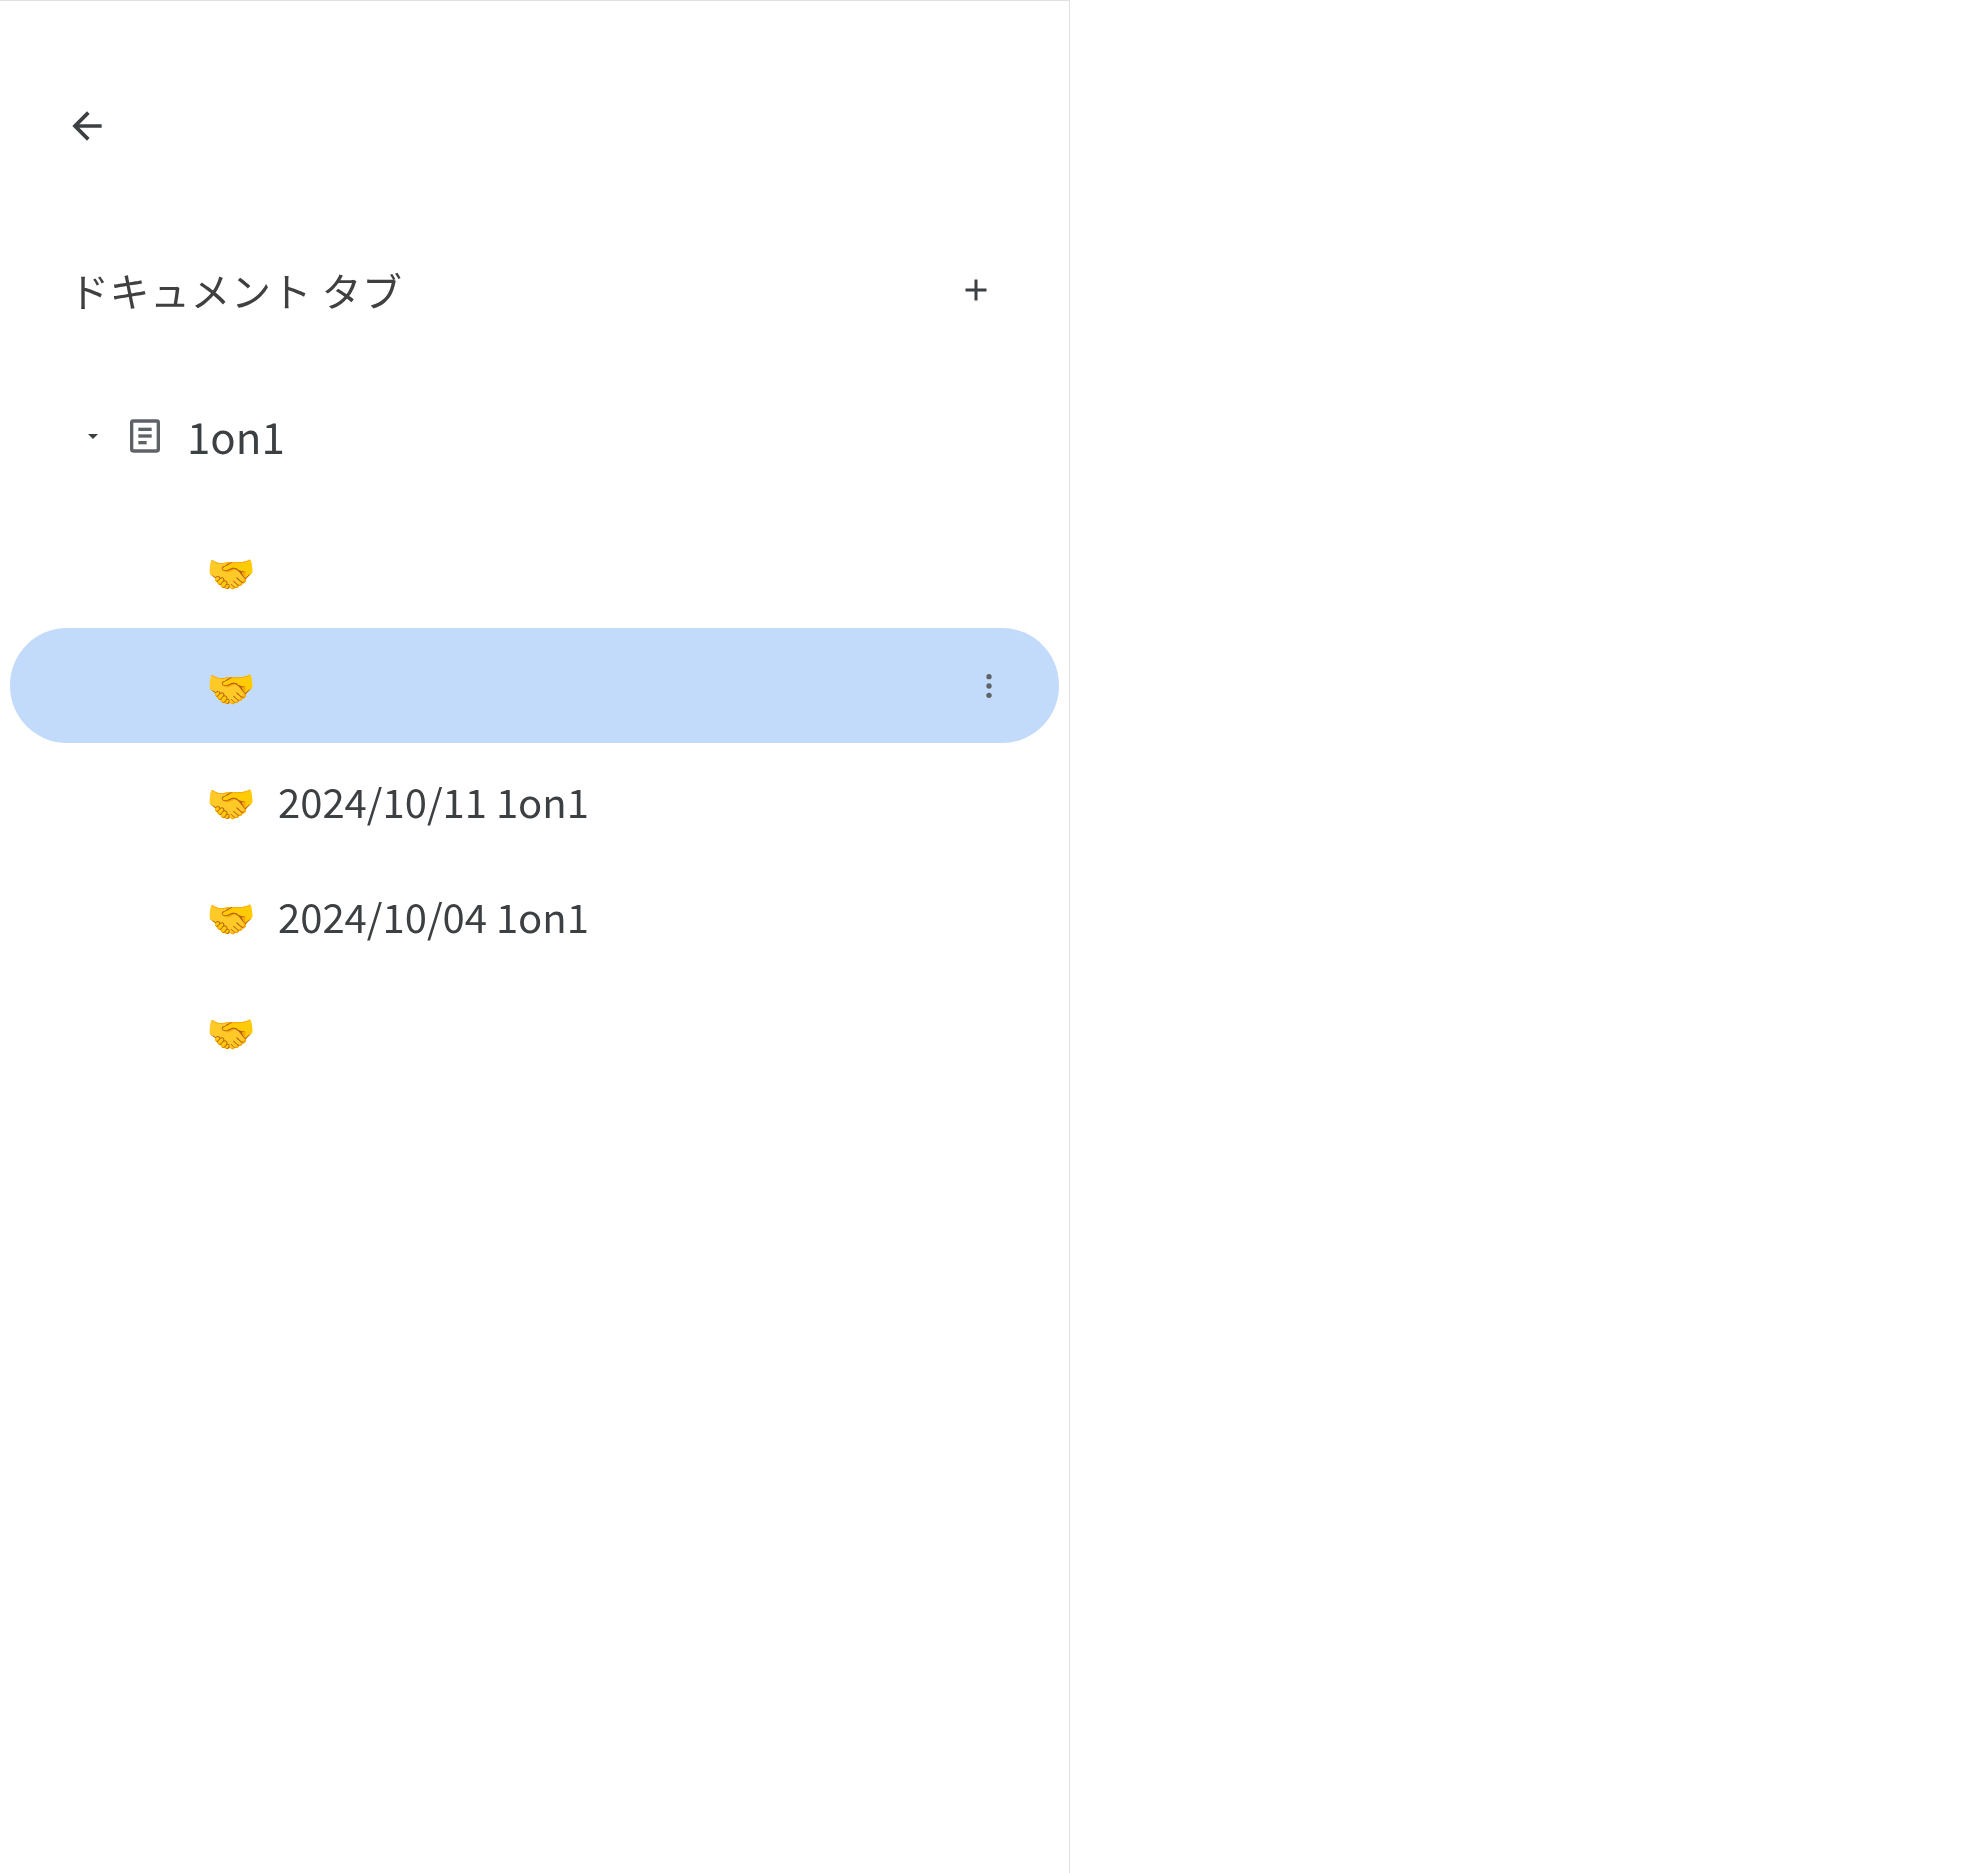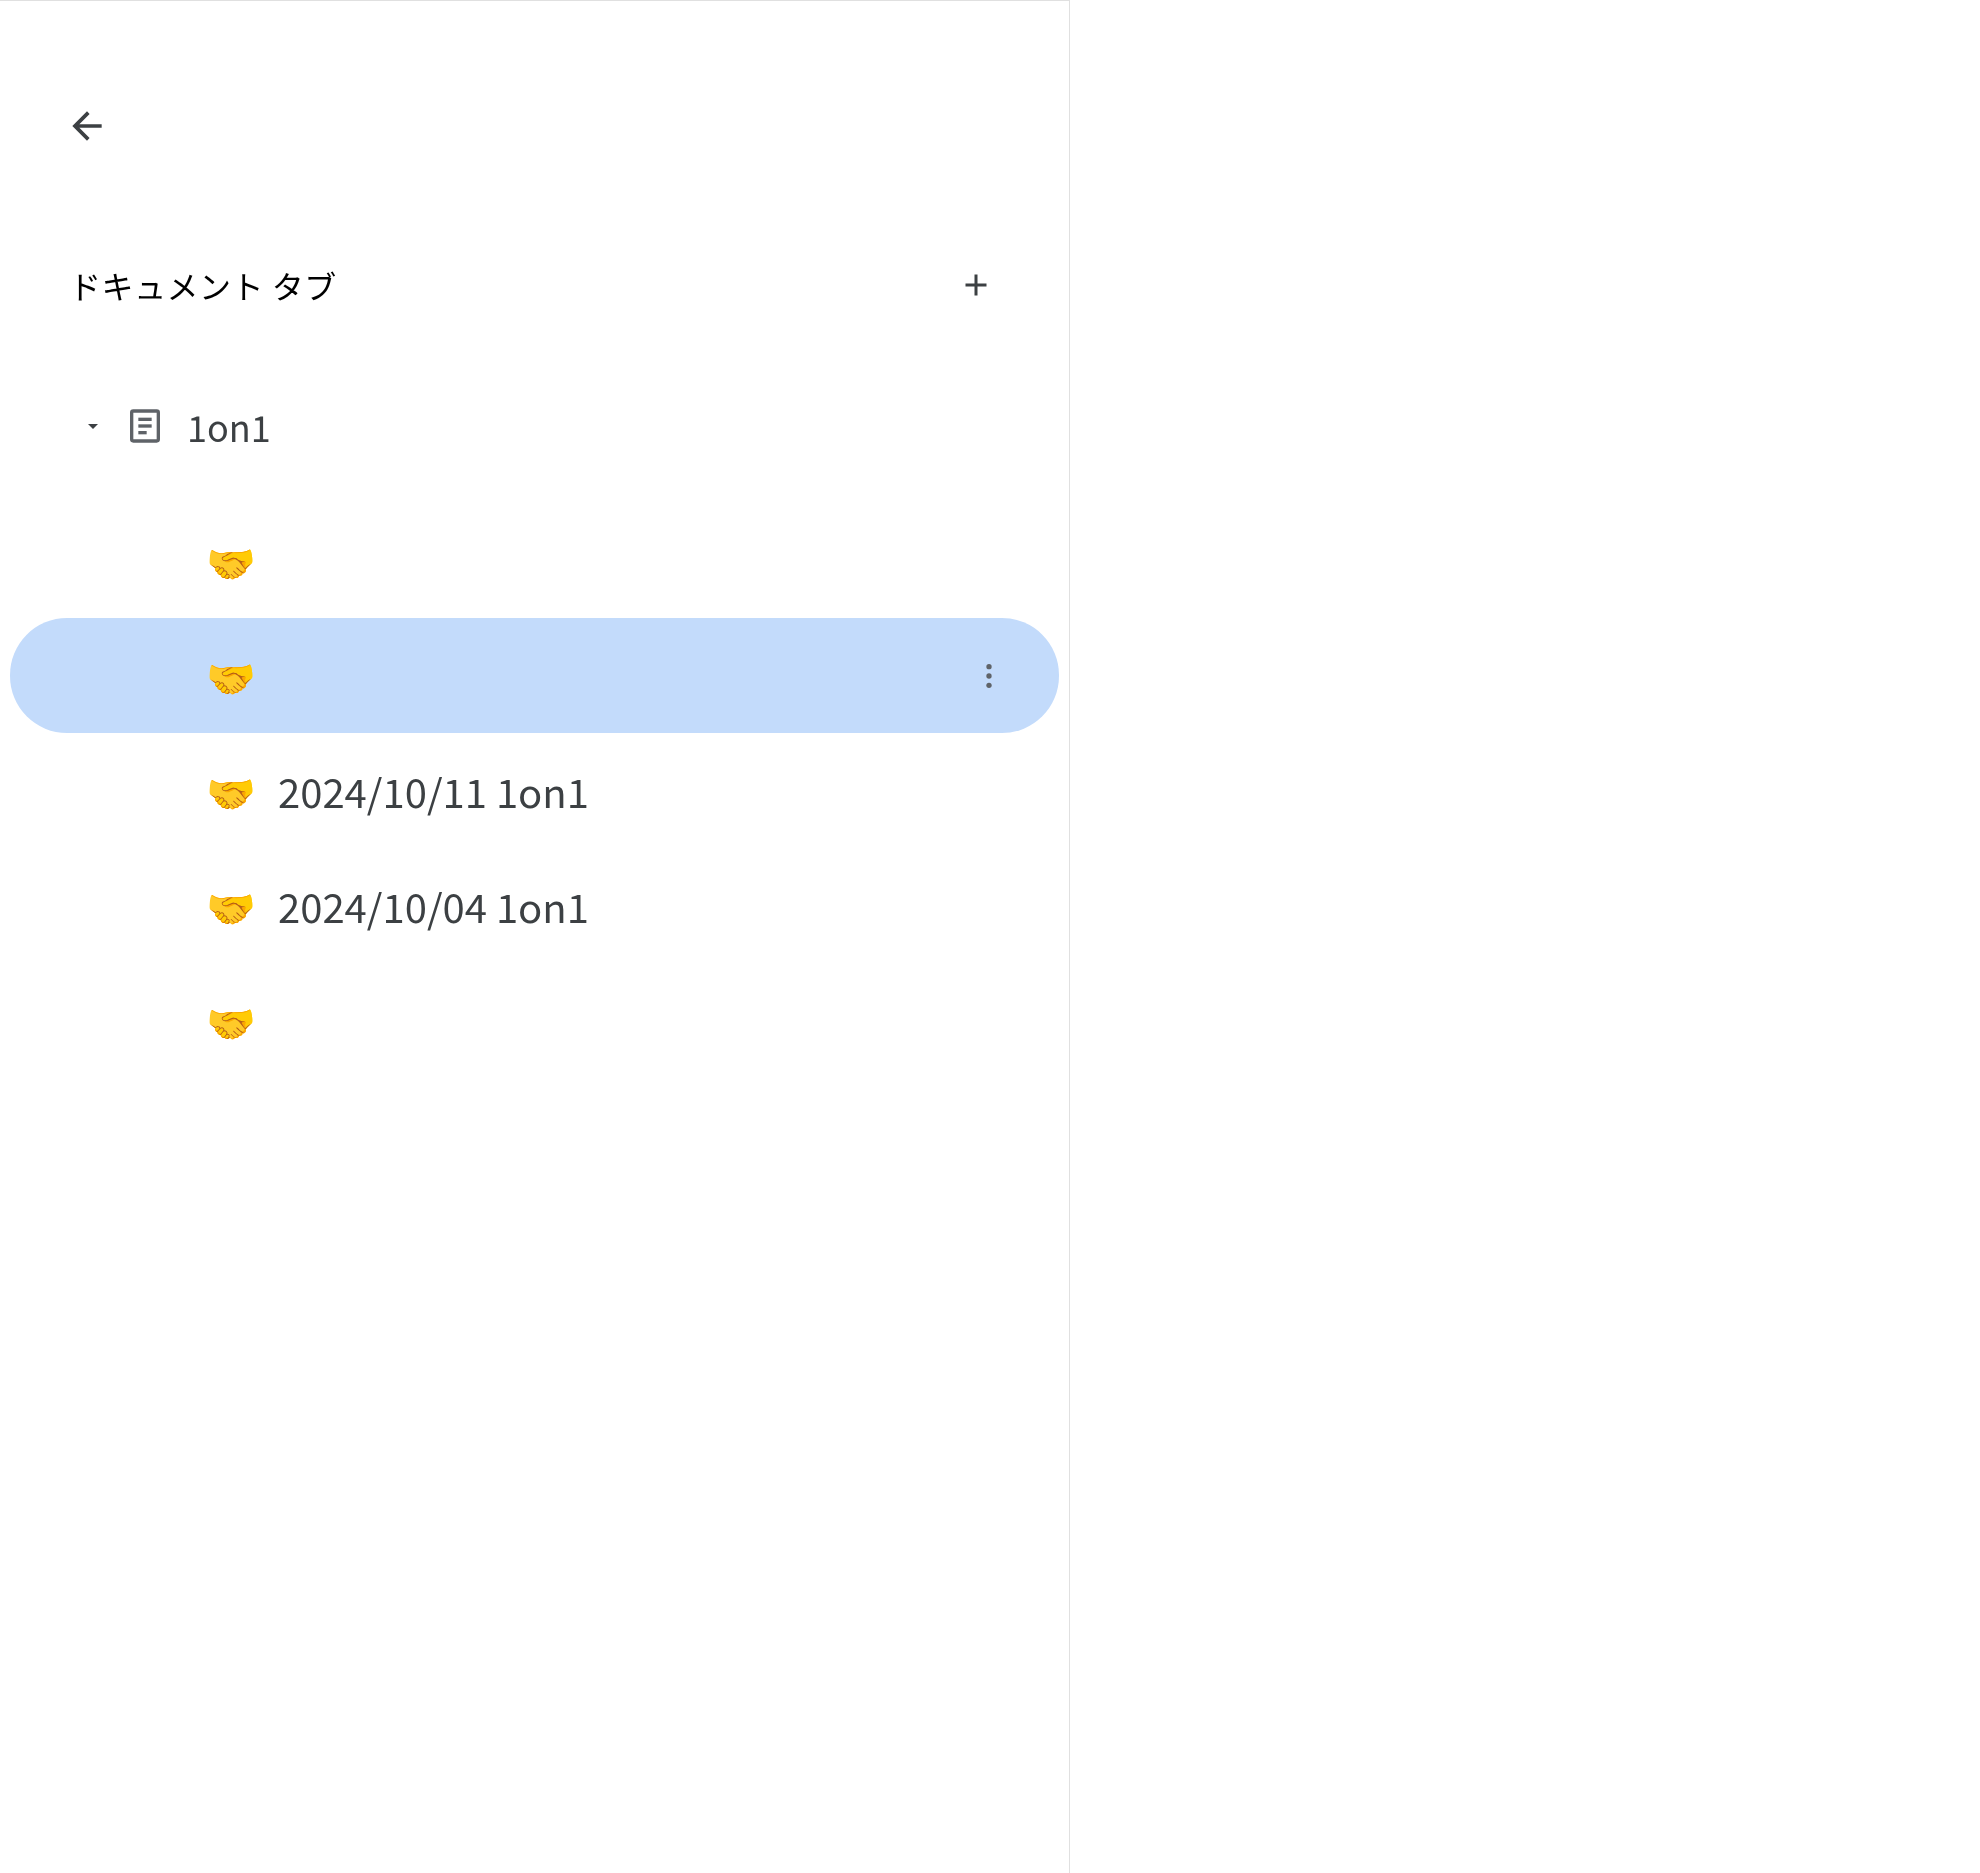--- a/index.html
+++ b/index.html
@@ -42,22 +42,22 @@
       cursor: pointer;
     }
     .section-header {
       display: flex;
       align-items: center;
       justify-content: space-between;
       padding: 0 69px;
       margin-top: 111px;
     }
     .section-title {
-      font-size: 32px;
-      color: #000000;
+      font-size: 40px;
+      color: #404040;
       font-weight: 400;
       letter-spacing: 0.5px;
     }
     .add-button {
       width: 48px;
       height: 48px;
       display: flex;
       align-items: center;
       justify-content: center;
       cursor: pointer;
@@ -67,21 +67,21 @@
     }
     .tree-parent {
       display: flex;
       align-items: center;
       padding-left: 81px;
       height: 75px;
       cursor: pointer;
       gap: 20px;
     }
     .tree-parent-label {
-      font-size: 36px;
+      font-size: 42px;
       color: #3c4043;
       font-weight: 400;
       margin-left: 2px;
     }
     .tree-children {
       margin-top: 40px;
     }
     .tree-child {
       display: flex;
       align-items: center;

